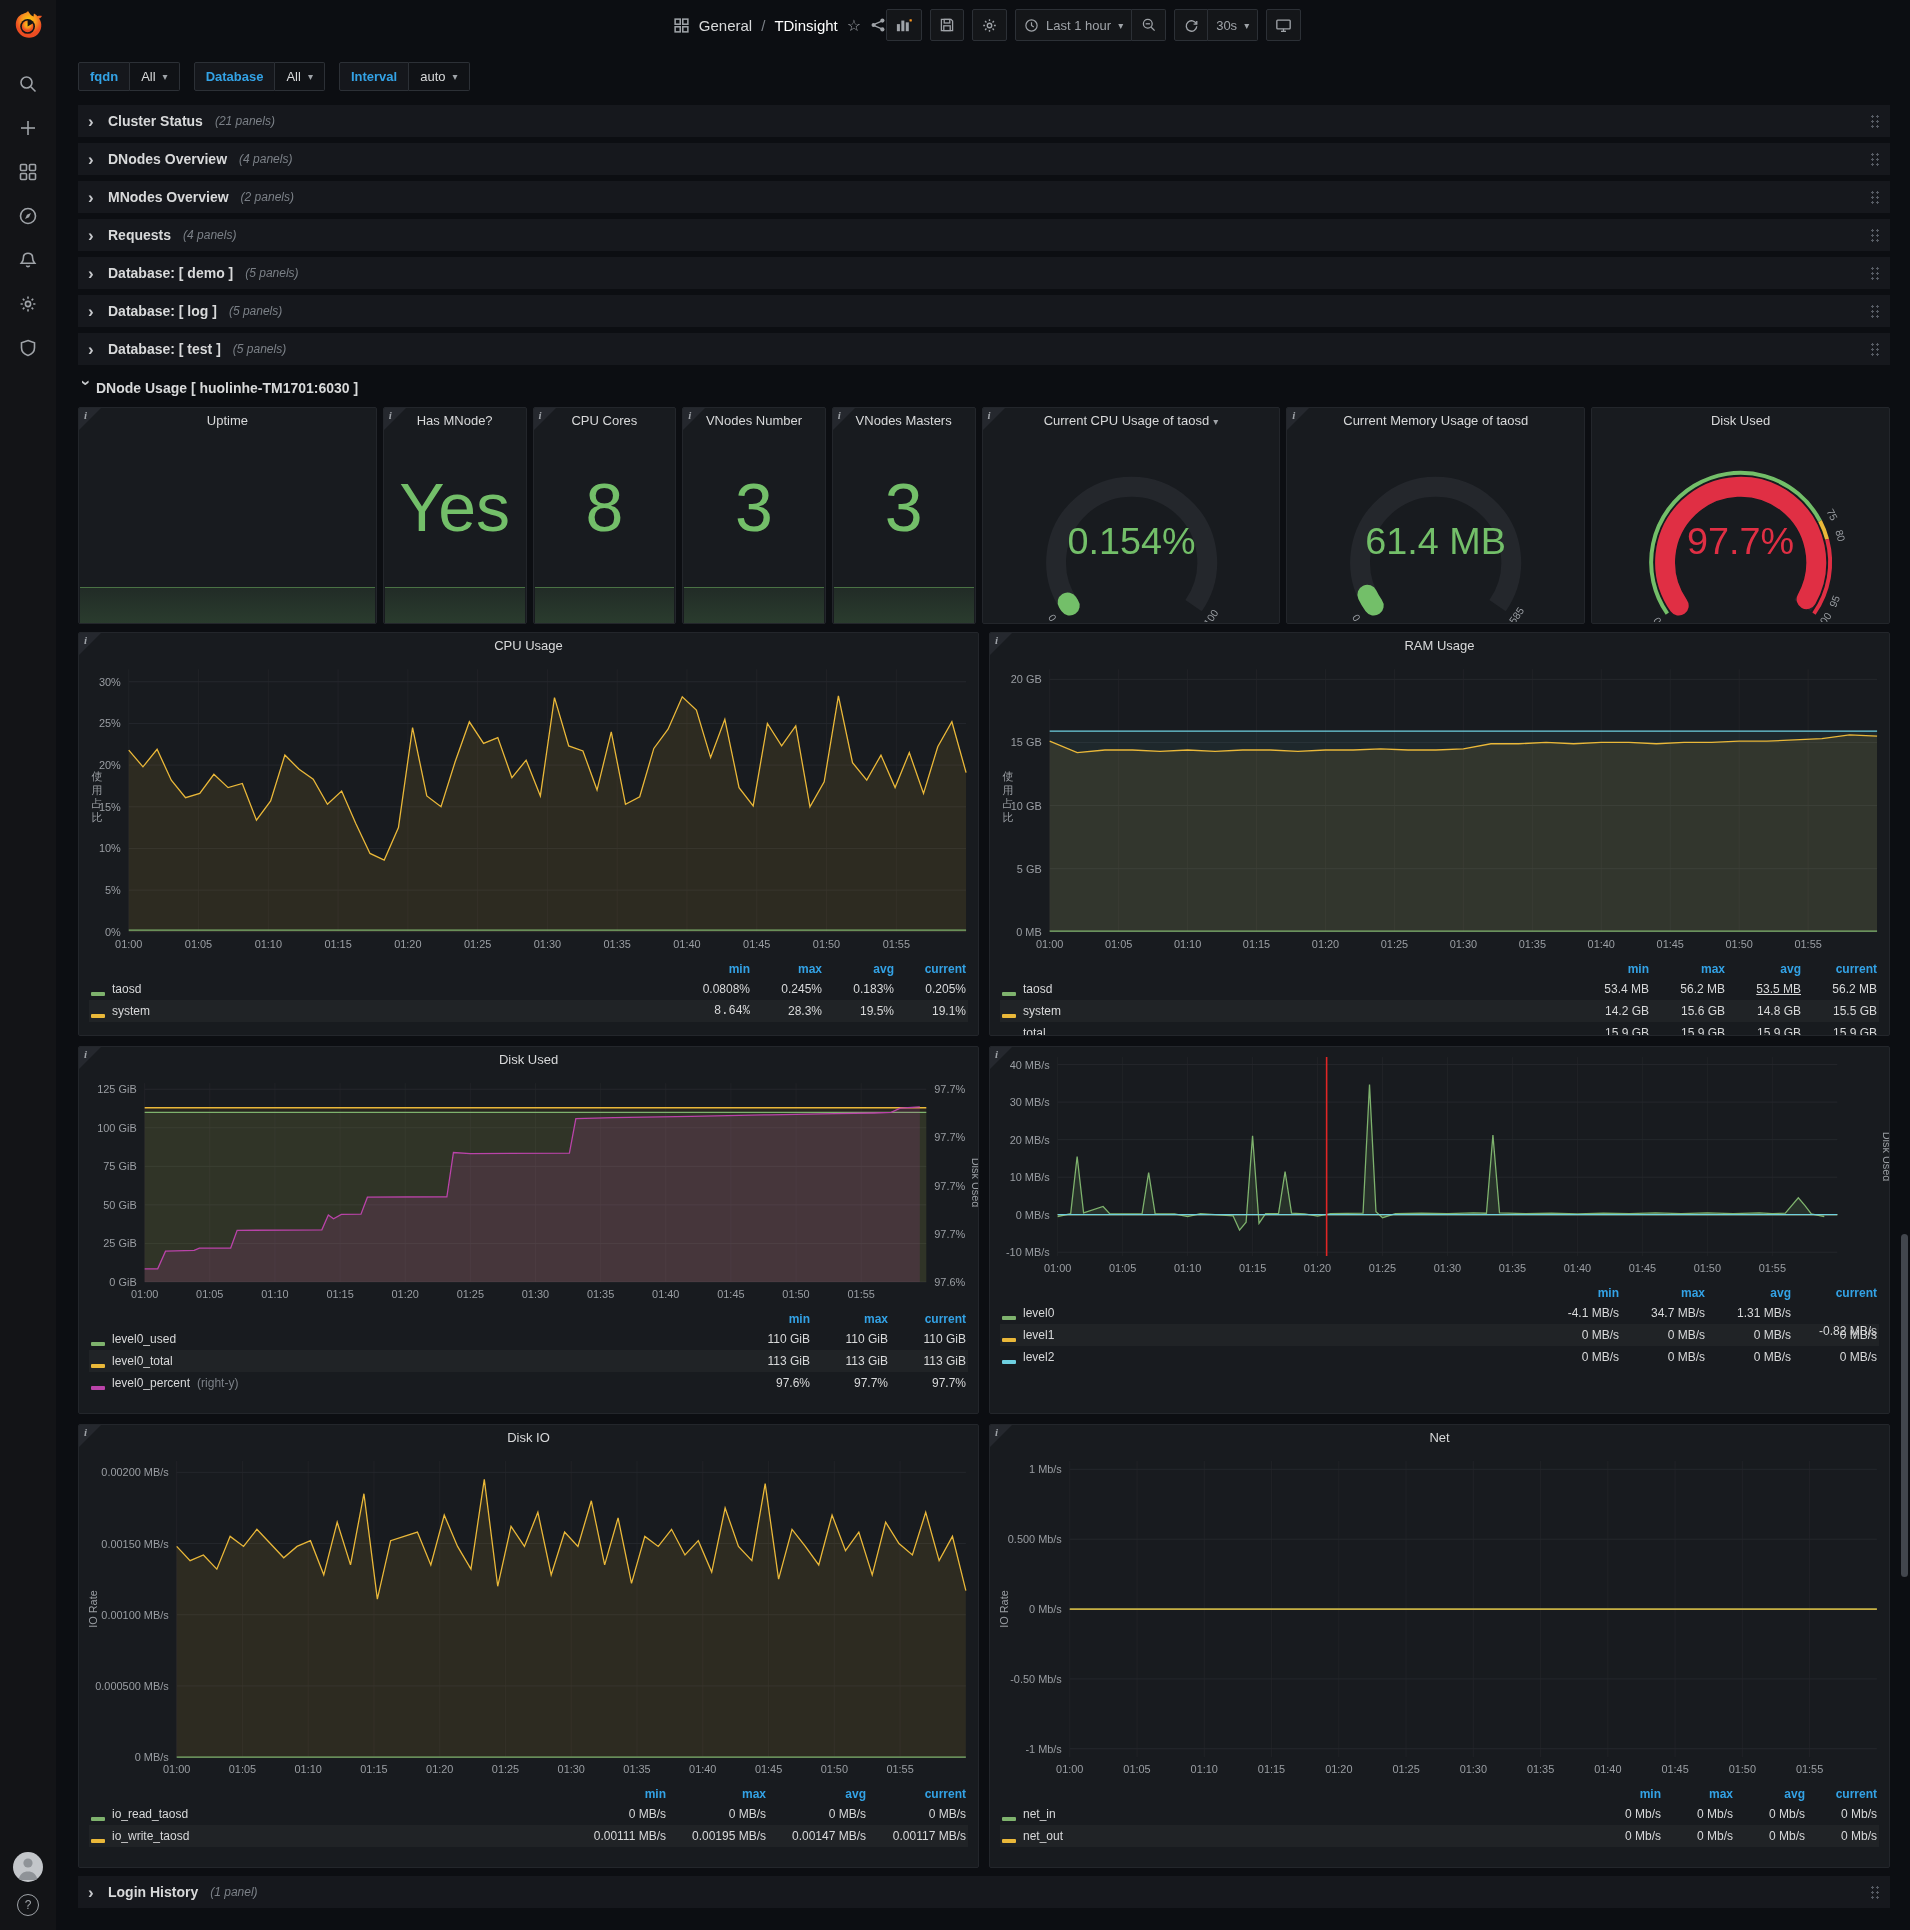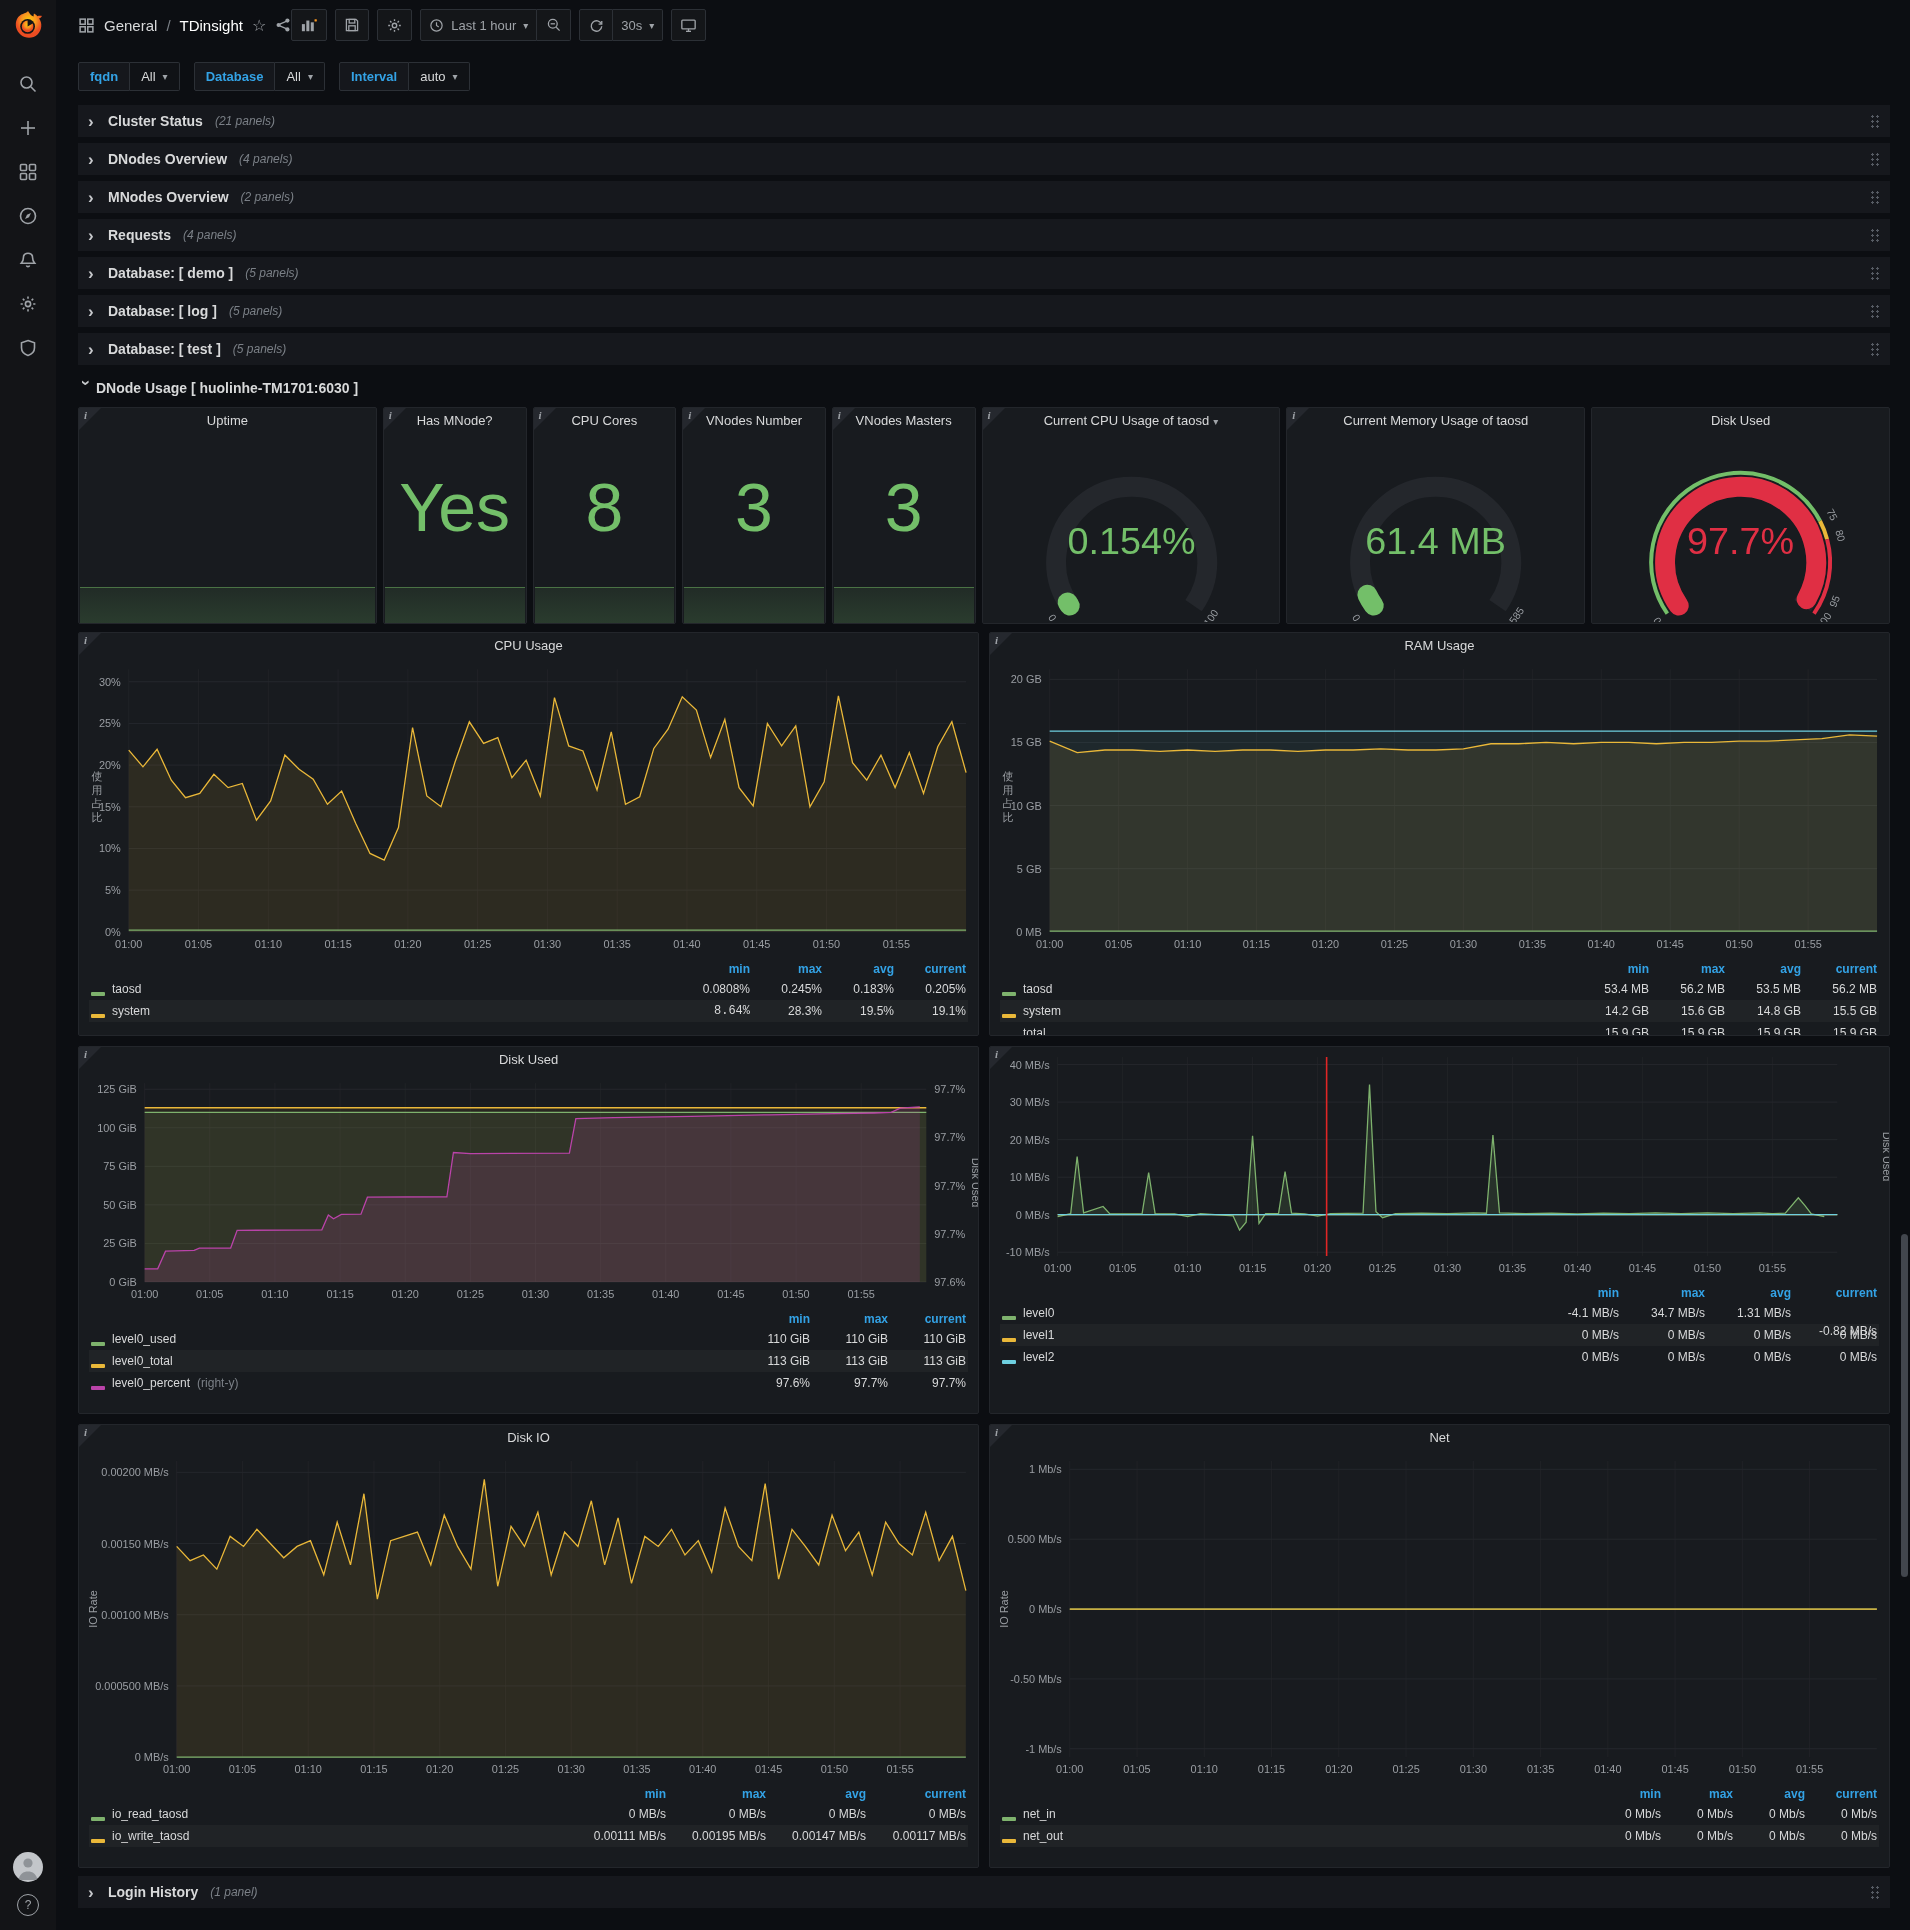--- a/index.html
+++ b/index.html
@@ -14,21 +14,21 @@
   
   .sidebar{width:56px;background:#131417;display:flex;flex-direction:column;align-items:center;padding:8px 0 14px;flex-shrink:0}
   .logo{width:34px;height:34px;margin-bottom:22px;cursor:pointer}
   .side-btn{width:40px;height:40px;display:flex;align-items:center;justify-content:center;color:#9fa3a8;margin-bottom:4px;cursor:pointer;border-radius:2px}
   .side-btn svg{stroke:#9fa3a8;fill:none;stroke-width:1.6}
   .side-spacer{flex:1}
   .avatar{width:30px;height:30px;border-radius:50%;background:#c3c6ca;display:flex;align-items:flex-end;justify-content:center;overflow:hidden;margin-bottom:12px;cursor:pointer}
   .help-circ{width:22px;height:22px;border-radius:50%;border:1.5px solid #9fa3a8;color:#9fa3a8;font-size:12px;display:flex;align-items:center;justify-content:center;cursor:pointer}
   
   .main{flex:1;display:flex;flex-direction:column;min-width:0}
-  .navbar{height:50px;display:flex;align-items:center;justify-content:flex-start;padding:0 14px 0 22px}
+  .navbar{height:50px;display:flex;align-items:center;justify-content:center;padding:0 14px 0 22px}
   .nav-left{display:flex;align-items:center;gap:9px;font-size:15px}
   .crumb{cursor:pointer}
   .crumb.current{color:#fff}
   .sep{color:var(--dim)}
   .nav-ico{color:#9fa3a8;cursor:pointer;display:flex;align-items:center}
   .nav-right{display:flex;align-items:center;gap:8px}
   .tool-btn{height:32px;min-width:34px;padding:0 8px;background:#141619;border:1px solid var(--border);border-radius:2px;color:#9fa3a8;display:flex;align-items:center;justify-content:center;gap:7px;font-size:13px;cursor:pointer}
   .tool-group{display:flex;align-items:stretch}
   .tool-group .tool-btn{border-radius:0}
   .tool-group .tool-btn:first-child{border-radius:2px 0 0 2px}
@@ -527,21 +527,21 @@
                 <span class="lg-val" style="width: 76px;">avg</span>
                 <span class="lg-val" style="width: 76px;">current</span>
               </div>
               <div class="lg-row">
                 <span class="lg-name">
                   <span class="lg-swatch" style="background: rgb(126, 178, 109);"></span>
                   <span>taosd</span>
                 </span>
                 <span class="lg-val" style="width: 76px;">53.4 MB</span>
                 <span class="lg-val" style="width: 76px;">56.2 MB</span>
-                <span class="lg-val" style="width: 76px;">53.5 MB</span>
+                <span class="lg-val" style="width: 76px; text-decoration: underline;">53.5 MB</span>
                 <span class="lg-val" style="width: 76px;">56.2 MB</span>
               </div>
               <div class="lg-row">
                 <span class="lg-name">
                   <span class="lg-swatch" style="background: rgb(234, 184, 57);"></span>
                   <span>system</span>
                 </span>
                 <span class="lg-val" style="width: 76px;">14.2 GB</span>
                 <span class="lg-val" style="width: 76px;">15.6 GB</span>
                 <span class="lg-val" style="width: 76px;">14.8 GB</span>

